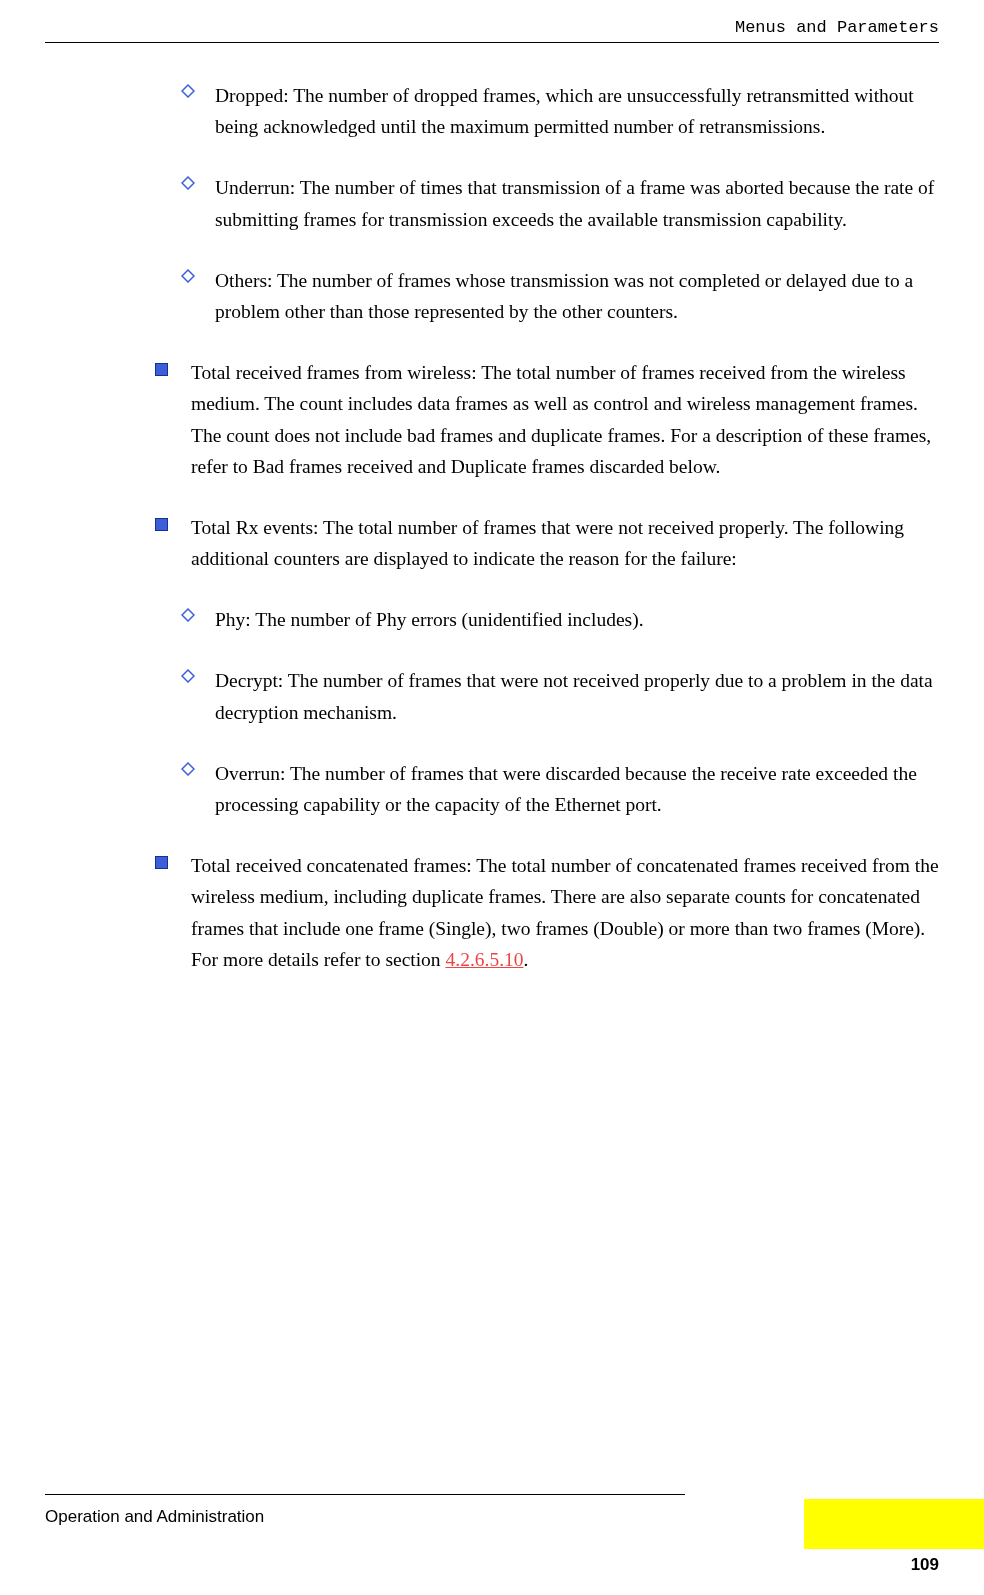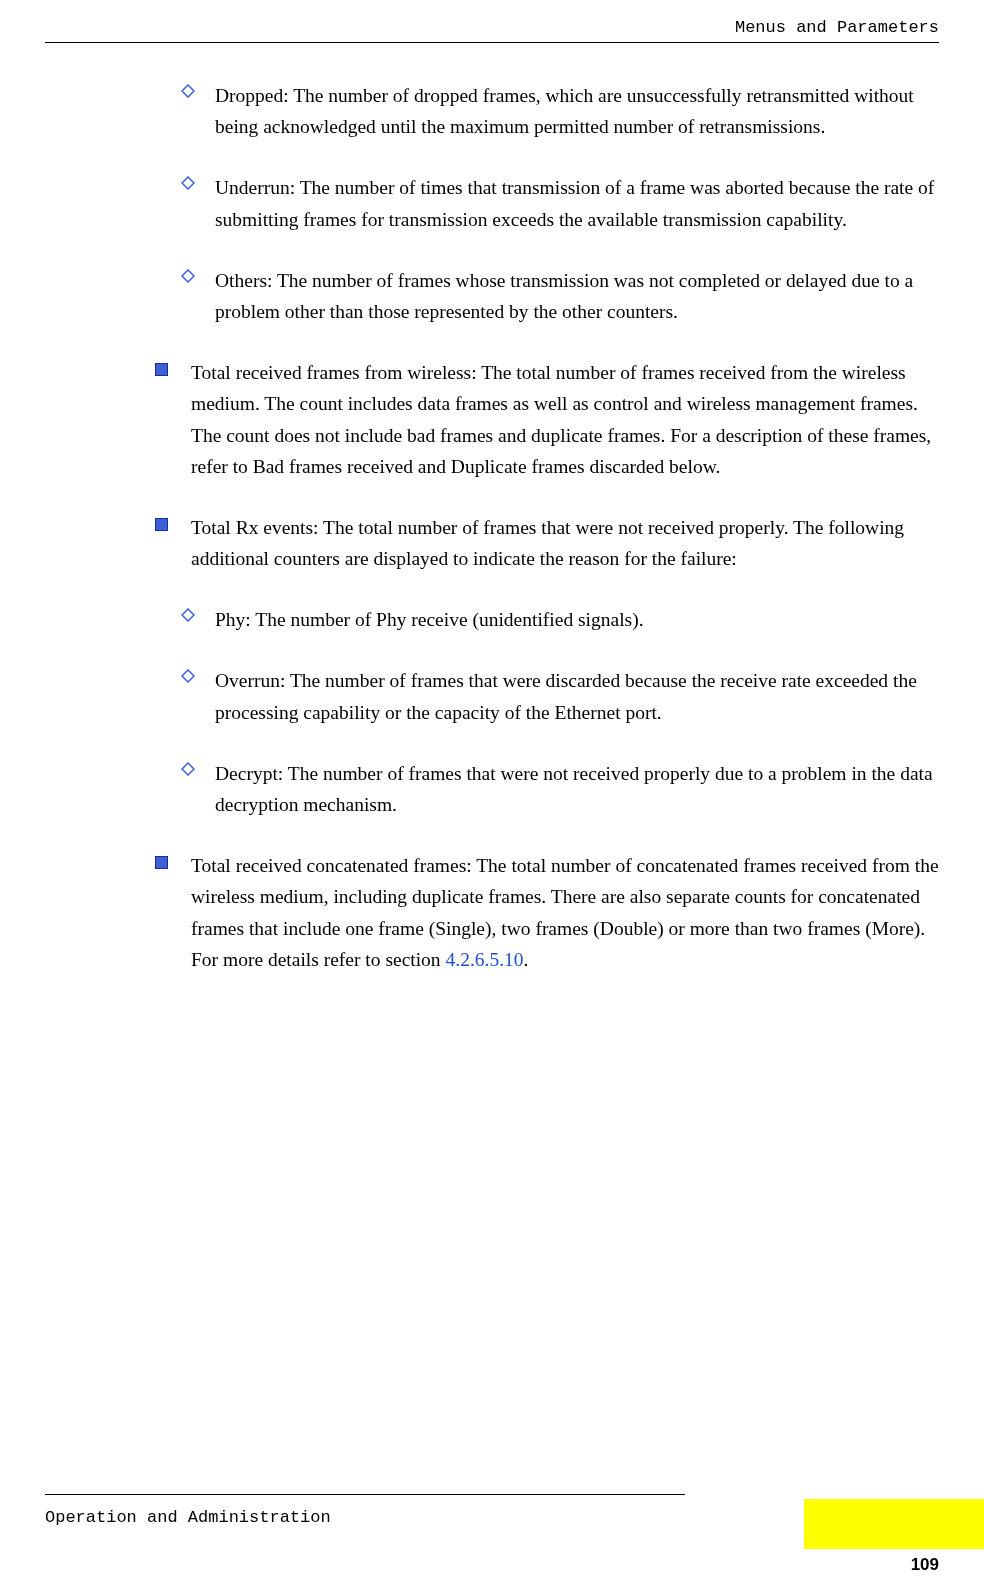--- a/index.html
+++ b/index.html
@@ -61,36 +61,37 @@
     }
     .paragraph {
       font-size: 19.5px;
       line-height: 1.6;
       text-align: left;
     }
     .bold-label {
       font-weight: normal;
     }
     .link {
-      color: #1d4ed8;
+      color: #ef4444;
+      text-decoration: underline;
       text-align: right;
     }
     .footer-rule {
       position: absolute;
       bottom: 100px;
       left: 45px;
       width: 640px;
       border-top: 1.5px solid #000;
     }
     .footer-left {
       position: absolute;
       bottom: 68px;
       left: 45px;
       font-size: 17px;
-      font-family: Liberation Mono, monospace;
+      font-family: Liberation Sans, sans-serif;
     }
     .yellow-bar {
       position: absolute;
       bottom: 46px;
       right: 0;
       width: 180px;
       height: 50px;
       background: #ffff00;
     }
     .page-number {
@@ -144,36 +145,36 @@
     <svg class="bullet-square" viewBox="0 0 13 13">
         <rect x="0.5" y="0.5" width="12" height="12" fill="#3b5fd9" stroke="#1a3090" stroke-width="1"></rect>
       </svg>
     <div class="paragraph"><span class="bold-label">Total Rx events:</span><span> The total number of frames that were not received properly. The following additional counters are displayed to indicate the reason for the failure:</span></div>
   </div>
 
   <div class="item-level2">
     <svg class="bullet-diamond" viewBox="0 0 14 14">
         <path d="M7 1 L13 7 L7 13 L1 7 Z" fill="none" stroke="#3b5fd9" stroke-width="1.5"></path>
       </svg>
-    <div class="paragraph">Phy: The number of Phy receive (unidentified signals).</div>
+    <div class="paragraph">Phy: The number of Phy errors (unidentified includes).</div>
   </div>
 
 
   <div class="item-level2">
     <svg class="bullet-diamond" viewBox="0 0 14 14">
         <path d="M7 1 L13 7 L7 13 L1 7 Z" fill="none" stroke="#3b5fd9" stroke-width="1.5"></path>
       </svg>
-    <div class="paragraph">Overrun: The number of frames that were discarded because the receive rate exceeded the processing capability or the capacity of the Ethernet port.</div>
+    <div class="paragraph">Decrypt: The number of frames that were not received properly due to a problem in the data decryption mechanism.</div>
   </div>
 
   <div class="item-level2">
     <svg class="bullet-diamond" viewBox="0 0 14 14">
         <path d="M7 1 L13 7 L7 13 L1 7 Z" fill="none" stroke="#3b5fd9" stroke-width="1.5"></path>
       </svg>
-    <div class="paragraph">Decrypt: The number of frames that were not received properly due to a problem in the data decryption mechanism.</div>
+    <div class="paragraph">Overrun: The number of frames that were discarded because the receive rate exceeded the processing capability or the capacity of the Ethernet port.</div>
   </div>
 
   <div class="item-level1">
     <svg class="bullet-square" viewBox="0 0 13 13">
         <rect x="0.5" y="0.5" width="12" height="12" fill="#3b5fd9" stroke="#1a3090" stroke-width="1"></rect>
       </svg>
     <div class="paragraph"><span class="bold-label">Total received concatenated frames:</span><span> The total number of concatenated frames received from the wireless medium, including duplicate frames. There are also separate counts for concatenated frames that include one frame (Single), two frames (Double) or more than two frames (More). For more details refer to section </span><span class="link">4.2.6.5.10</span><span>.</span></div>
   </div>
 
 </div>

